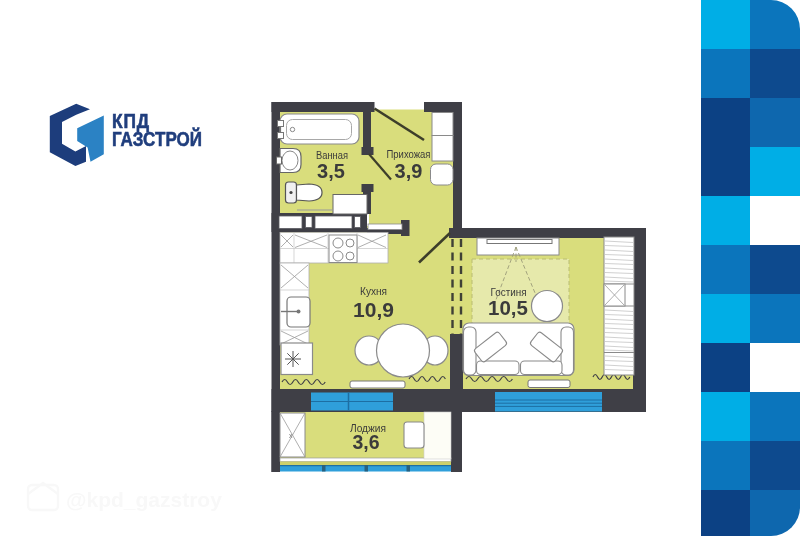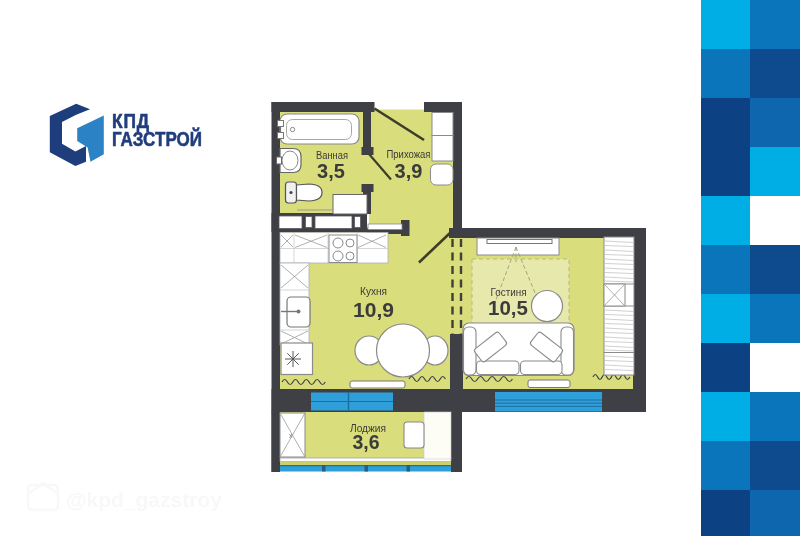--- a/index.html
+++ b/index.html
@@ -1,17 +1,17 @@
 <!DOCTYPE html>
 <html><head>
 <meta charset="utf-8">
 <style>
   html,body{margin:0;padding:0;background:#ffffff;}
   #page{position:relative;width:800px;height:536px;background:#ffffff;overflow:hidden;
-        font-family:"Liberation Sans", sans-serif;}
+        font-family:"Liberation Sans", sans-serif;border-radius:29px;}
   svg{position:absolute;left:0;top:0;}
 </style>
 </head>
 <body>
 <div id="page">
 <svg width="800" height="536" viewBox="0 0 800 536">
 
   <rect x="0" y="0" width="800" height="536" fill="#ffffff"></rect>
 
   <g>

